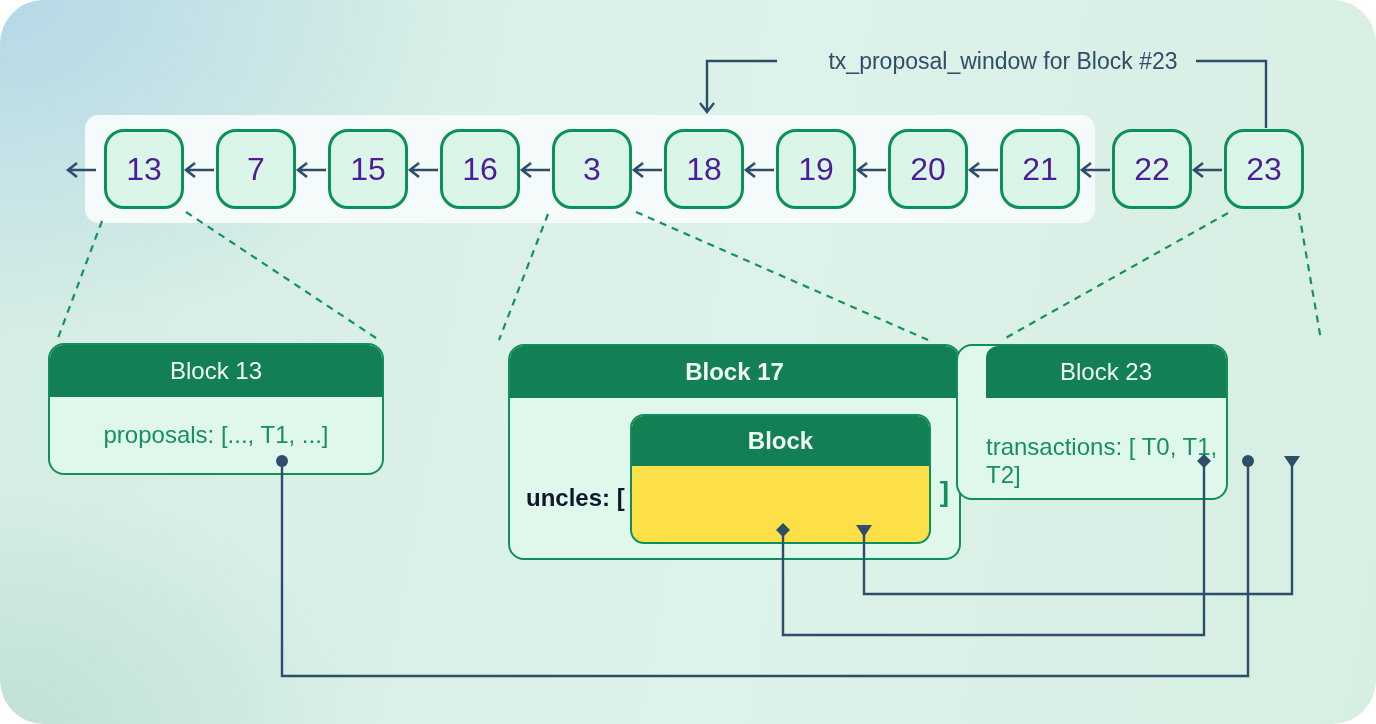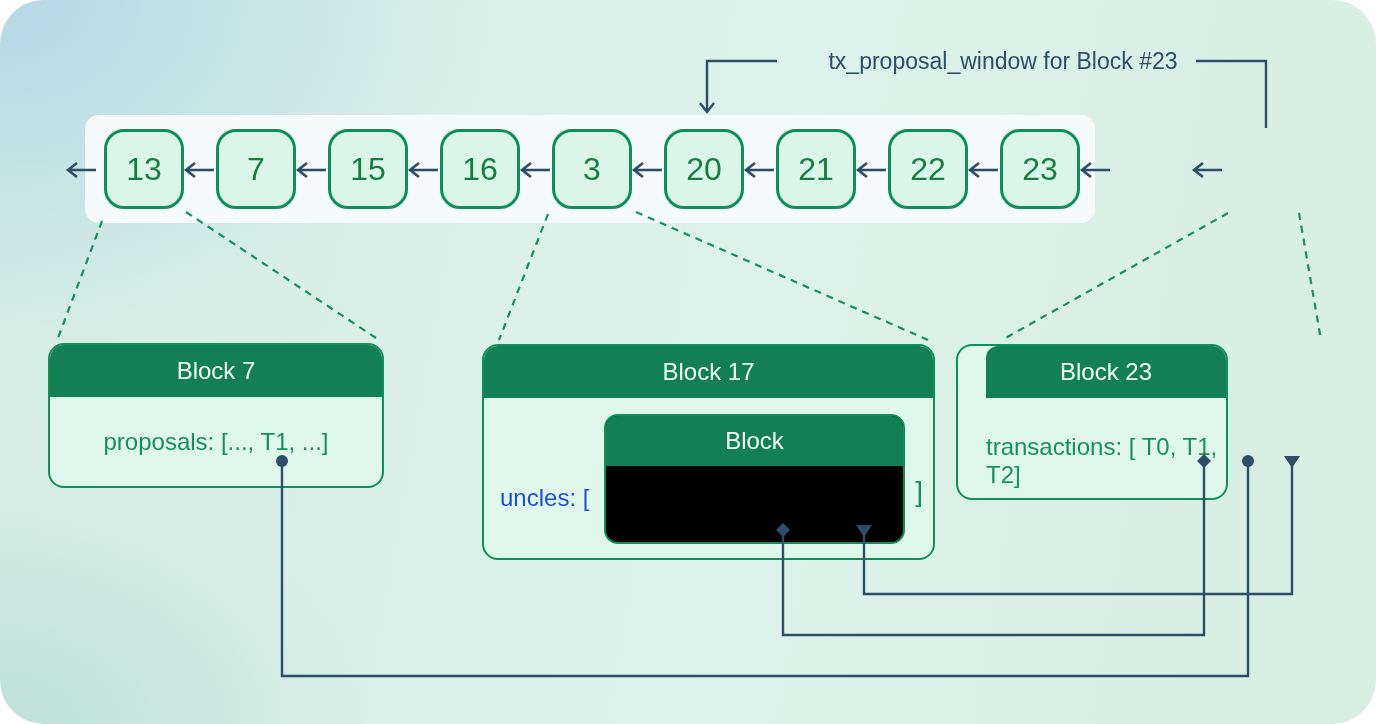--- a/index.html
+++ b/index.html
@@ -20,21 +20,21 @@
   }
 
   .chain{
     position:absolute;left:104px;top:129px;
     display:flex;gap:32px;
   }
   .chain-block{
     box-sizing:border-box;width:80px;height:80px;
     background:#dbf5e9;border:3px solid #0e9159;border-radius:20px;
     display:flex;align-items:center;justify-content:center;
-    font-size:32px;color:#15803d;
+    font-size:32px;color:#4c1d95;
   }
 
   .annotation{
     position:absolute;left:985px;top:48px;transform:translateX(-50%);
     font-size:23px;color:#2e4d68;white-space:nowrap;margin-left:18px;
   }
 
   .dbox{
     position:absolute;box-sizing:border-box;
     background:#e0f8ec;border:2.5px solid #0e9159;border-radius:16px;
@@ -44,29 +44,29 @@
     background:#137f55;color:#f2fcf7;font-size:24px;
     height:52px;display:flex;align-items:center;justify-content:center;
     border-radius:12px 12px 0 0;
   }
   .dbox-body{
     position:relative;color:#15905e;font-size:24px;
   }
   .centered{display:flex;align-items:center;justify-content:center;}
 
   .b13{left:48px;top:343px;width:336px;}
-  .b13 .dbox-body{height:89px;}
+  .b13 .dbox-body{height:76px;}
 
-  .b17{left:482px;top:344px;width:453px;height:216px;}
+  .b17{left:508px;top:344px;width:453px;height:216px;font-weight:bold;}
   .b17-body{height:161px;}
-  .uncles-prefix{position:absolute;left:16px;top:86px;font-size:24px;color:#1d4ed8;}
+  .uncles-prefix{position:absolute;left:16px;top:86px;font-size:24px;color:#0f172a;}
   .uncles-suffix{position:absolute;right:10px;top:78px;font-size:28px;color:#15905e;}
   .inner-box{
     position:absolute;left:120px;top:16px;width:301px;height:130px;
-    box-sizing:border-box;background:#000000;border:2.5px solid #0e9159;
+    box-sizing:border-box;background:#fde047;border:2.5px solid #0e9159;
     border-radius:14px;overflow:hidden;
   }
   .inner-box .dbox-header{height:50px;border-radius:10px 10px 0 0;}
   .inner-box .dbox-body{height:75px;}
 
   .b23{left:956px;top:344px;width:272px;padding-left:28px;}
   .b23 .dbox-body{height:74px;margin-top:26px;}
 
   svg.overlay{position:absolute;left:0;top:0;width:1376px;height:724px;pointer-events:none;}
 </style>
@@ -87,37 +87,43 @@
     <div class="chain-block">
         <span>15</span>
       </div>
     <div class="chain-block">
         <span>16</span>
       </div>
     <div class="chain-block">
         <span>3</span>
       </div>
     <div class="chain-block">
+        <span>18</span>
+      </div>
+    <div class="chain-block">
+        <span>19</span>
+      </div>
+    <div class="chain-block">
         <span>20</span>
       </div>
     <div class="chain-block">
         <span>21</span>
       </div>
     <div class="chain-block">
         <span>22</span>
       </div>
     <div class="chain-block">
         <span>23</span>
       </div>
   </div>
 
   <div class="annotation">tx_proposal_window for Block #23</div>
 
   <div class="dbox b13">
-    <div class="dbox-header">Block 7</div>
+    <div class="dbox-header">Block 13</div>
     <div class="dbox-body centered">proposals: [..., T1, ...]</div>
   </div>
 
   <div class="dbox b17">
     <div class="dbox-header">Block 17</div>
     <div class="dbox-body b17-body">
       <span class="uncles-prefix">uncles: [</span>
       <div class="inner-box">
         <div class="dbox-header">Block</div>
       </div>

